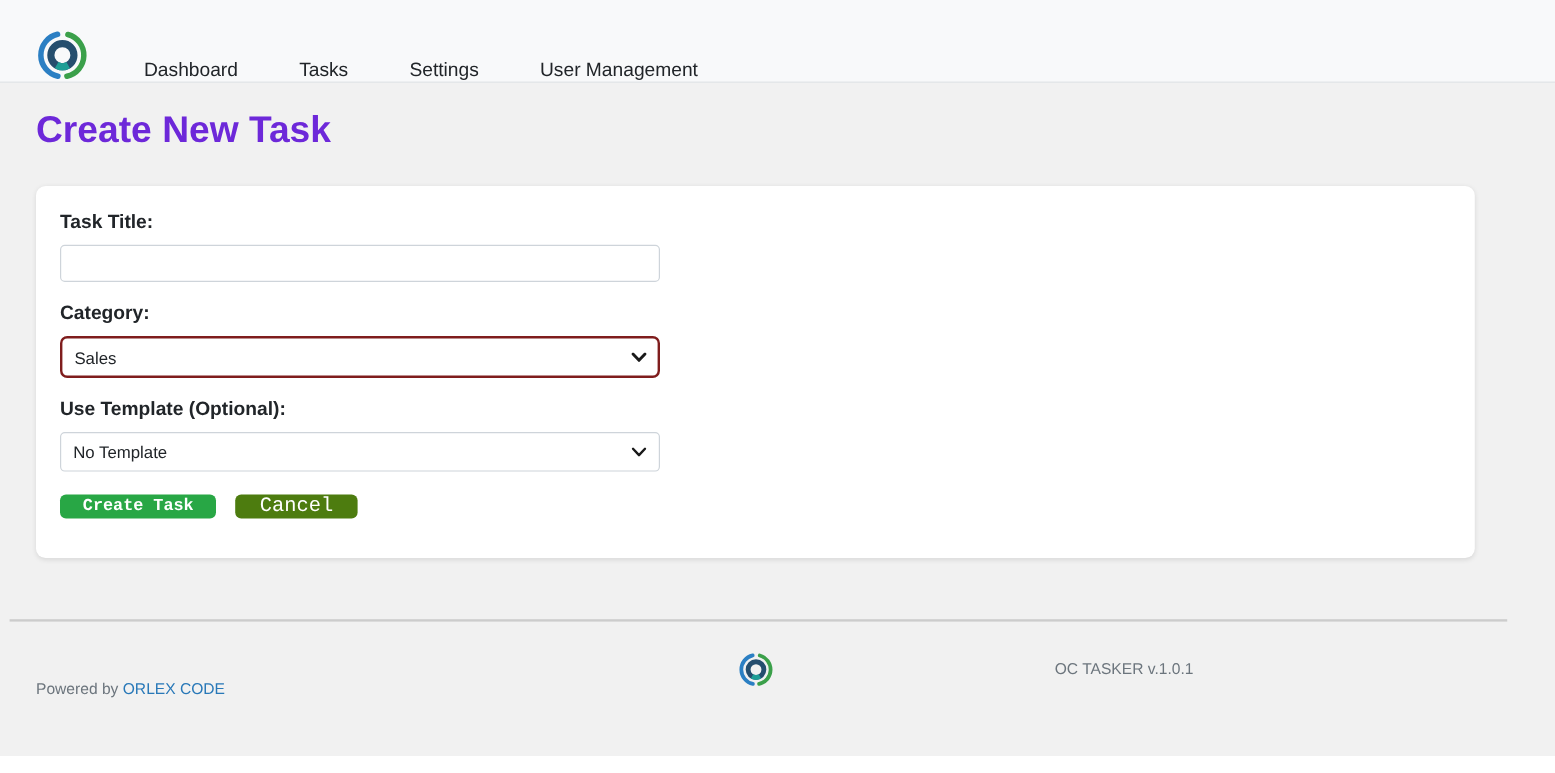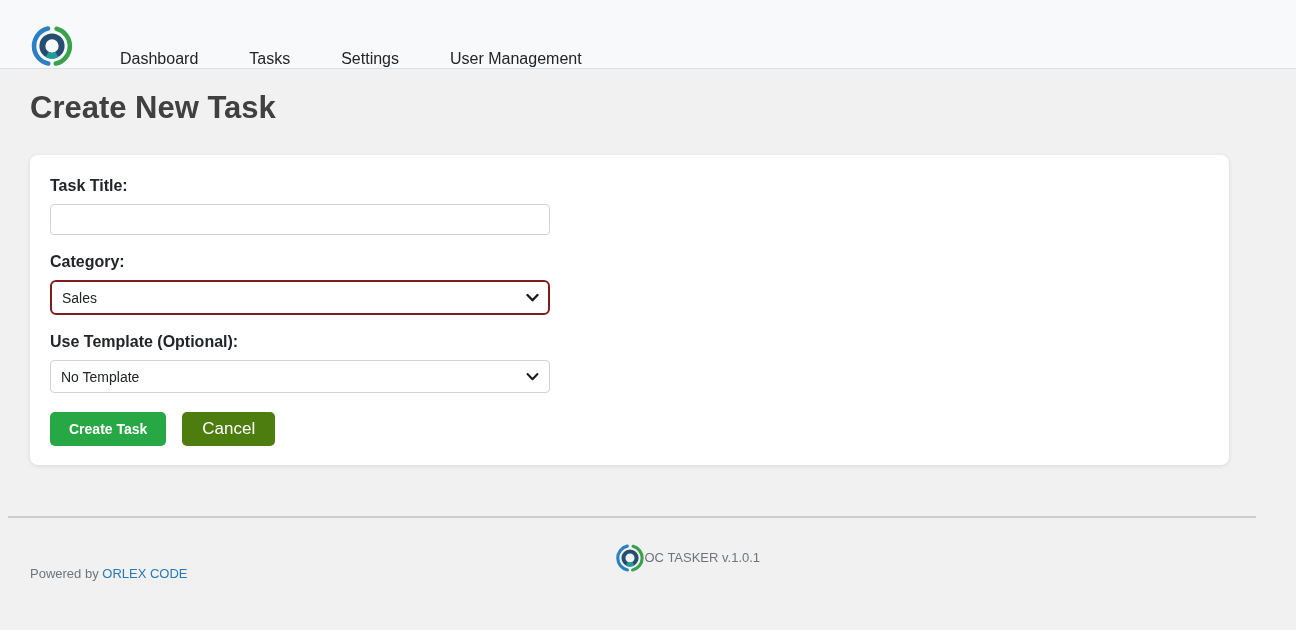--- a/index.html
+++ b/index.html
@@ -12,49 +12,49 @@
   .brand { width: 44px; height: 44px; margin-right: 46px; cursor: pointer; flex: 0 0 auto; }
   .nav-links { display: flex; gap: 51px; align-items: center; }
   .nav-link { font-size: 16px; color: #212529; text-decoration: none; cursor: pointer; }
   .nav-right { margin-left: auto; display: flex; align-items: center; gap: 25px; }
   .welcome { font-size: 16px; color: #333; }
   .logout-btn { background: #e2e2e2; border: none; border-radius: 4px; padding: 7px 17px;
     font-size: 16px; color: #333; cursor: pointer; font-family: inherit; }
 
   
   .page { background: #f1f1f1; height: 561px; }
-  .page-title { font-size: 31px; font-weight: 700; color: #404040; padding: 21px 0 0 30px;
+  .page-title { font-size: 31px; font-weight: 700; color: #6d28d9; padding: 21px 0 0 30px;
     line-height: 36px; }
 
   
   .card { margin: 29px 67px 0 30px; height: 310px; background: #fff; border-radius: 8px;
     box-shadow: 0 1px 4px rgba(0,0,0,0.10); padding: 22px 20px 20px 20px; }
   .field-label { display: block; font-size: 16px; font-weight: 700; color: #212529; margin-bottom: 9px; }
   .text-input { width: 500px; height: 31px; border: 1px solid #ced4da; border-radius: 4px;
     padding: 0 10px; font-size: 14px; font-family: inherit; margin-bottom: 18px; background: #fff; }
   .select-wrap { position: relative; width: 500px; margin-bottom: 18px; }
   .select-wrap select { width: 100%; height: 33px; -webkit-appearance: none; appearance: none;
     border: 1px solid #ced4da; border-radius: 4px; padding: 0 28px 0 10px; font-size: 14px;
     font-family: inherit; color: #212529; background: #fff; cursor: pointer; }
   .select-wrap.focused select { border: 2px solid #7f1d1d; border-radius: 6px; height: 35px; }
   .chevron { position: absolute; right: 11px; top: 50%; transform: translateY(-50%);
     pointer-events: none; line-height: 0; }
   .btn-row { display: flex; gap: 16px; margin-top: 19px; }
-  .btn { border: none; border-radius: 5px; height: 34px; color: #fff; cursor: pointer;
-    font-family: Liberation Sans, sans-serif; }
+  .btn { border: none; border-radius: 5px; height: 20px; color: #fff; cursor: pointer;
+    font-family: Liberation Mono, monospace; }
   .btn-create { background: #28a745; font-size: 14px; font-weight: 600; padding: 0 19px; }
   .btn-cancel { background: #4d7c0f; font-size: 17px; font-weight: 400; padding: 0 20px; }
 
   
   .footer-divider { border: none; border-top: 2px solid #cccccc; margin: 51px 40px 0 8px; }
   .footer-row { display: flex; align-items: center; margin: 16px 67px 0 30px; }
   .footer-left { flex: 1; font-size: 13px; color: #6c757d; margin-top: 32px; }
   .footer-link { color: #2878b8; text-decoration: none; cursor: pointer; }
   .footer-logo { width: 30px; height: 30px; }
-  .footer-right { flex: 1; text-align: left; font-size: 13px; color: #6c757d; }
+  .footer-right { flex: 1; text-align: center; font-size: 13px; color: #6c757d; }
 </style>
 </head>
 <body>
 
 <header class="navbar">
   <span class="brand">
     <svg viewBox="0 0 48 48" width="44" height="44">
       <path d="M29.0 5.2 A 19.5 19.5 0 0 1 28.1 43.1" fill="none" stroke="#3ba04a" stroke-width="5" stroke-linecap="round"></path>
       <path d="M19.6 5.0 A 19.5 19.5 0 0 0 19.9 43.1" fill="none" stroke="#2b7fc3" stroke-width="5" stroke-linecap="round"></path>
       <circle cx="24" cy="24" r="10.5" fill="none" stroke="#254e6e" stroke-width="6.5"></circle>

